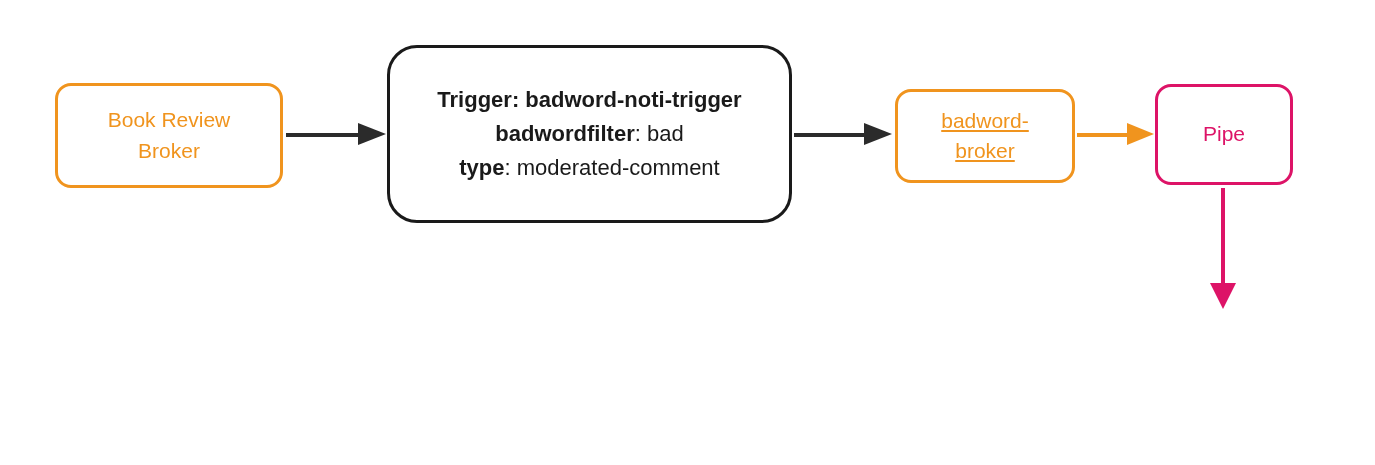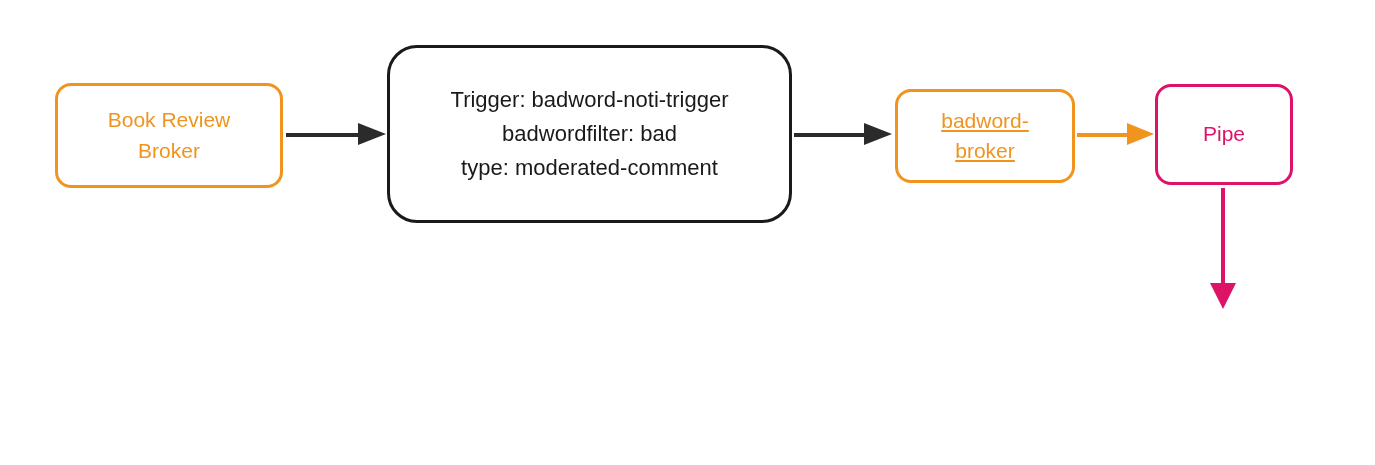--- a/index.html
+++ b/index.html
@@ -45,21 +45,21 @@
     color:var(--pink);
     font-size:21px;
   }
   .node-black{
     border:3.5px solid var(--ink);
     border-radius:30px;
     color:var(--ink);
     font-size:22px;
     line-height:1.55;
   }
-  .b{ font-weight:normal; }
+  .b{ font-weight:bold; }
 
   
   #n-book{ left:55px;  top:83px;  width:228px; height:105px; }
   #n-trigger{ left:387px; top:45px; width:405px; height:178px; }
   #n-badword{ left:895px; top:89px; width:180px; height:94px;text-decoration:underline; }
   #n-pipe{ left:1155px; top:84px; width:138px; height:101px; }
   #n-slack{ left:1113px; top:310px; width:220px; height:100px; }
 
   
   .shaft-h{ position:absolute; height:3.5px; }

